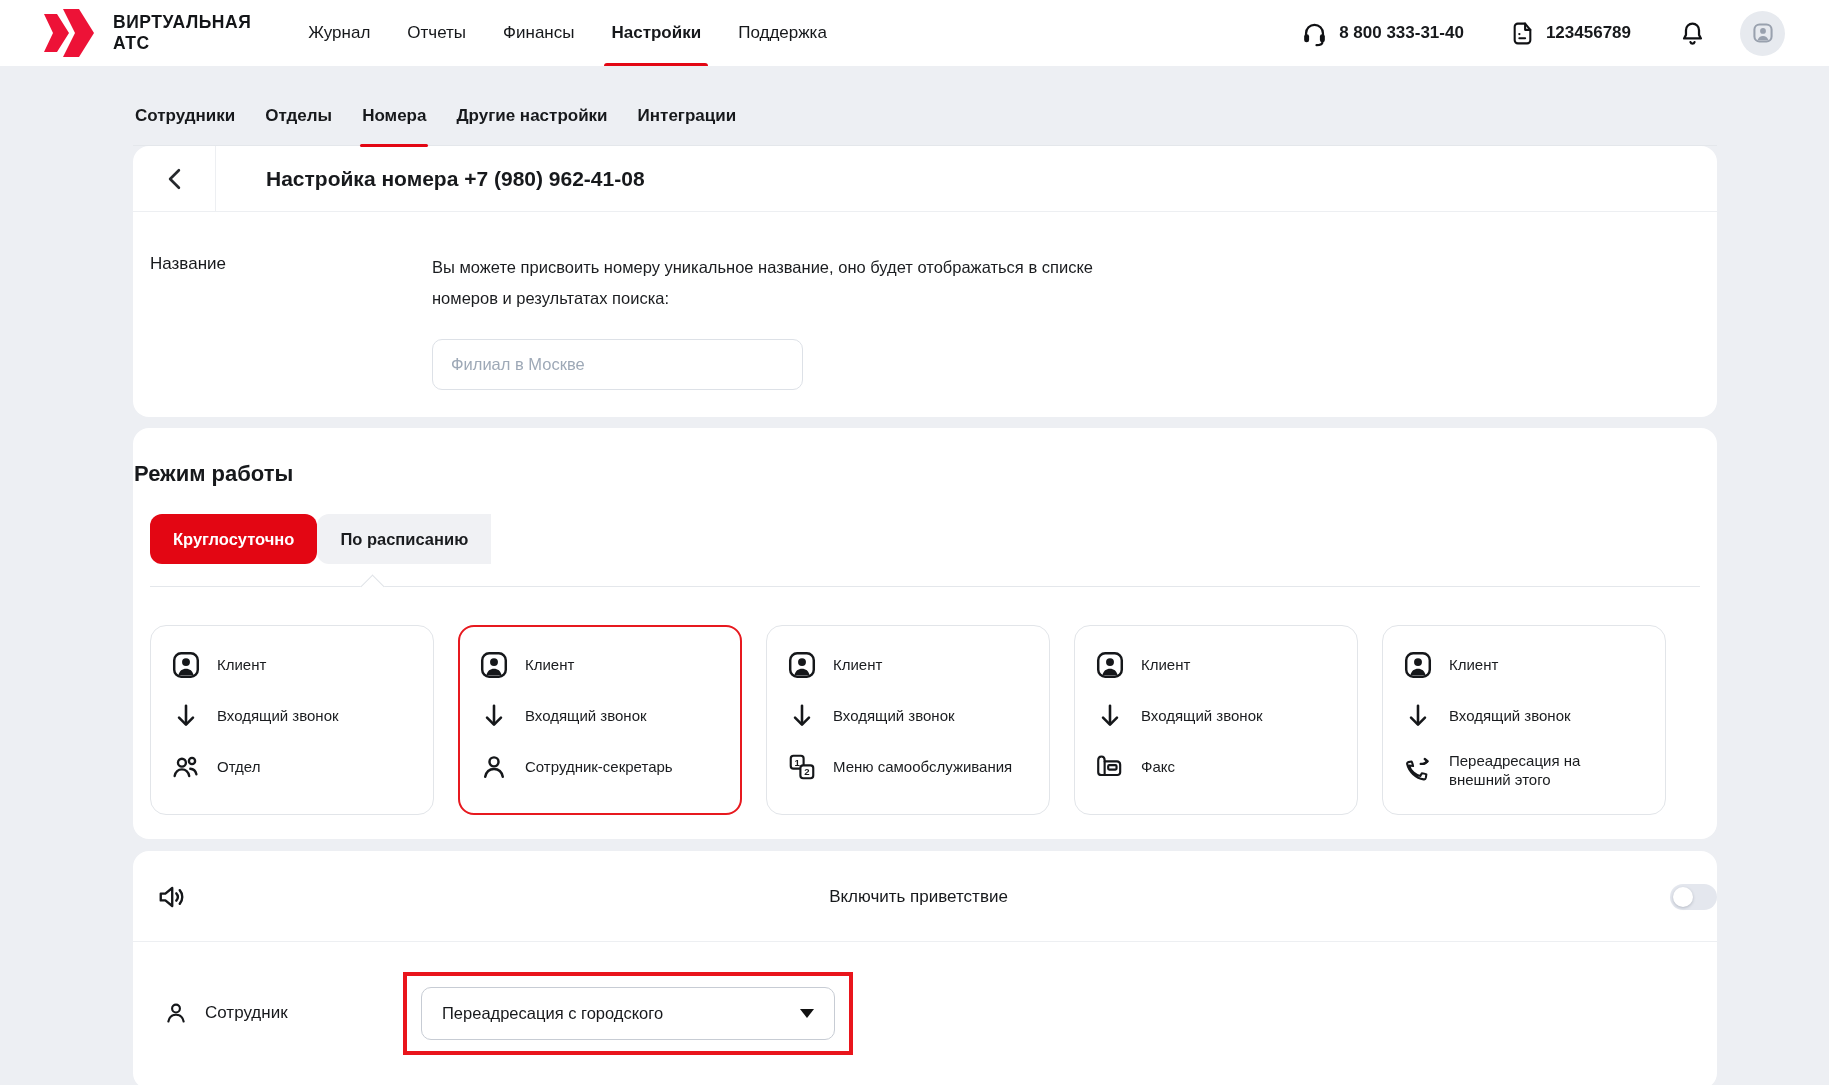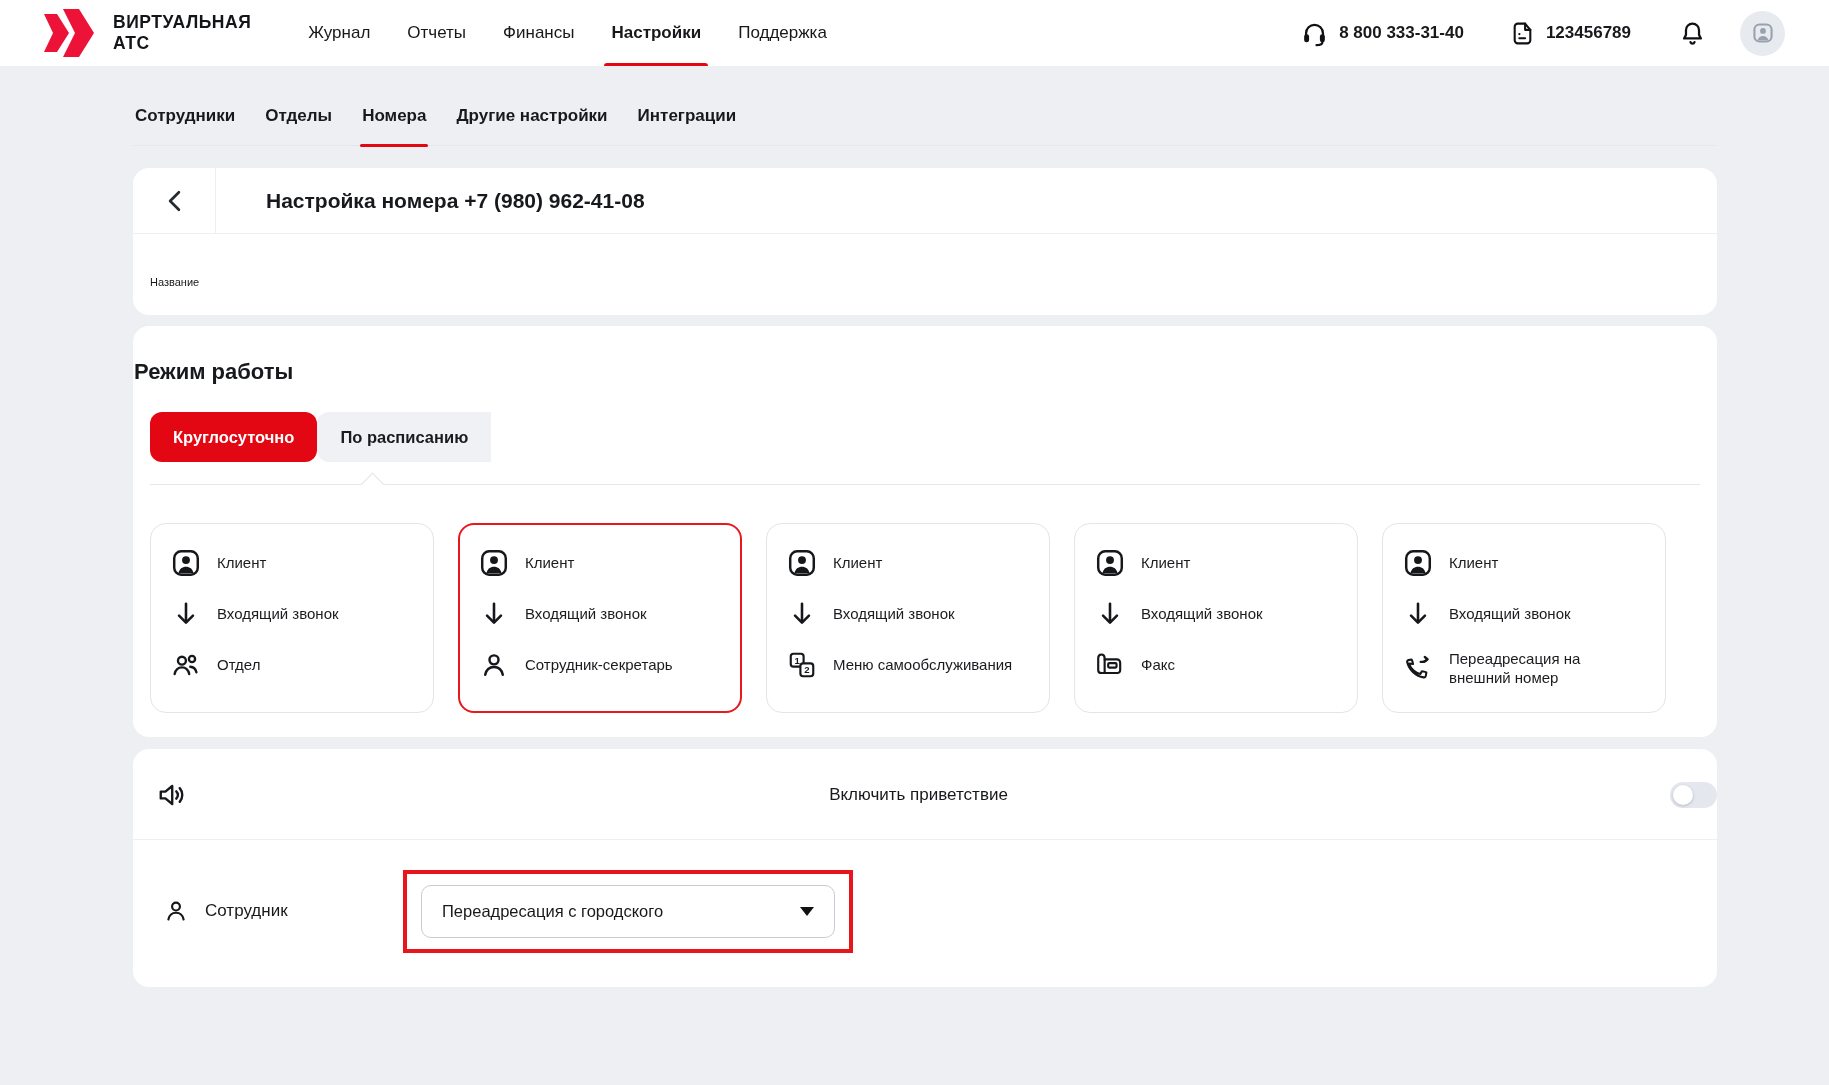--- a/index.html
+++ b/index.html
@@ -45,29 +45,29 @@
   .sub-tab {
     font-size: 17px; font-weight: 700; color: #17191c;
     padding: 0 2px 19px; margin-right: 26px; position: relative; cursor: pointer;
   }
   .sub-tab.active::after {
     content: ""; position: absolute; left: 0; right: 0; bottom: -2px;
     height: 3.5px; background: #e30613; border-radius: 3px;
   }
   .card { background: #fff; border-radius: 16px; width: 1584px; }
   
-  .title-card { margin-top: 22px; }
+  .title-card { }
   .title-row { display: flex; align-items: stretch; height: 66px; border-bottom: 1px solid #edeff2; }
   .back-btn {
     width: 83px; display: flex; align-items: center; justify-content: center;
     border-right: 1px solid #edeff2; cursor: pointer; border-radius: 16px 0 0 0;
   }
   .page-title { display: flex; align-items: center; padding-left: 50px; font-size: 21px; font-weight: 600; }
   .name-row { display: flex; padding: 40px 0 27px 17px; }
-  .name-label { width: 282px; font-size: 11px; padding-top: 2px; }
+  .name-label { width: 282px; font-size: 17px; padding-top: 2px; }
   .name-desc { font-size: 16.5px; line-height: 31px; max-width: 700px; color: #1b1d20; }
   .name-input {
     margin-top: 25px; width: 371px; height: 51px;
     border: 1px solid #dde1e7; border-radius: 10px;
     padding: 0 18px; font-size: 16.5px; font-family: "Liberation Sans", sans-serif;
     color: #444; outline: none; background: #fff;
   }
   .name-input::placeholder { color: #9ea9b7; }
   
   .mode-card { margin-top: 11px; padding: 33px 0 24px; }
@@ -216,20 +216,24 @@
         <span>
           <svg width="15" height="22" viewBox="0 0 13 20" fill="none" stroke="#26292d" stroke-width="2.4" stroke-linecap="round" stroke-linejoin="round">
             <polyline points="10.5,2 2.5,10 10.5,18"></polyline>
           </svg>
         </span>
       </div>
       <h1 class="page-title">Настройка номера +7 (980) 962-41-08</h1>
     </div>
     <div class="name-row">
       <div class="name-label">Название</div>
+      <div>
+        <div class="name-desc">Вы можете присвоить номеру уникальное название, оно будет отображаться в списке номеров и результатах поиска:</div>
+        <input class="name-input" type="text" value="" placeholder="Филиал в Москве" style="">
+      </div>
     </div>
   </section>
 
   <section class="card mode-card">
     <h2 class="mode-title">Режим работы</h2>
 
     <div class="mode-tabs">
       <div class="mode-tab active">Круглосуточно</div>
       <div class="mode-tab inactive">По расписанию</div>
     </div>
@@ -390,21 +394,21 @@
           <span>Входящий звонок</span>
         </div>
         <div class="flow-row">
           <span class="ic">
             <svg width="30" height="30" viewBox="0 0 28 28" fill="none" stroke="#15171a" stroke-width="2.1" stroke-linecap="round" stroke-linejoin="round">
               <path d="M7.2 8.6c.8 2.8 2.4 5.3 4.6 7.2 1.9 1.7 4.2 2.9 6.8 3.4l1.5-2.7c1.6.1 3.2.5 4.6 1.2l-.5 3.3c-.2 1.1-1.1 1.9-2.2 1.7C14 21.6 7 15 5.2 7.2c-.2-.9.4-1.8 1.3-2l3.2-.6c.8 1.4 1.3 3 1.5 4.6z" transform="scale(.92) translate(-1,1)"></path>
               <path d="M16.5 7.3c2.6.4 4.8-.2 6.2-2.3"></path>
               <path d="M20.3 2.8l2.6 2.1-2.8 2"></path>
             </svg>
           </span>
-          <span>Переадресация на внешний номер</span>
+          <span>Переадресация на внешний этого</span>
         </div>
       </div>
 
     </div>
   </section>
 
   <section class="card bottom-card">
     <div class="greeting-row">
       <span>
         <svg width="30" height="30" viewBox="0 0 28 28" fill="none" stroke="#15171a" stroke-width="2.2" stroke-linecap="round" stroke-linejoin="round">

